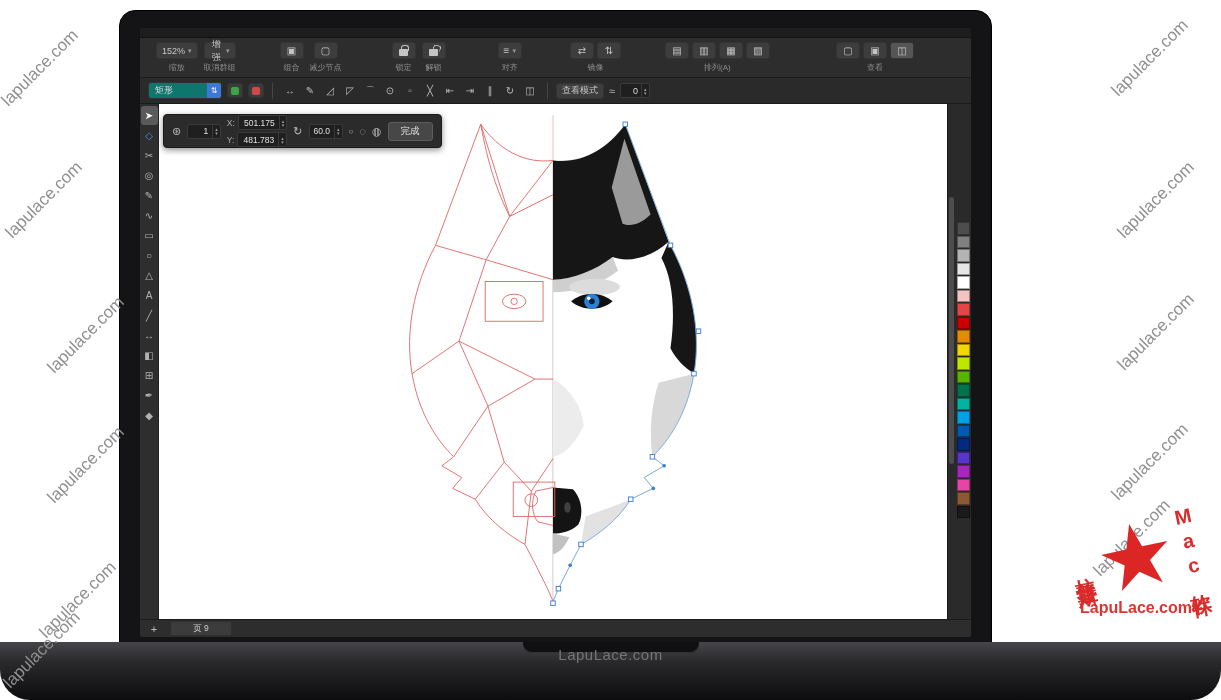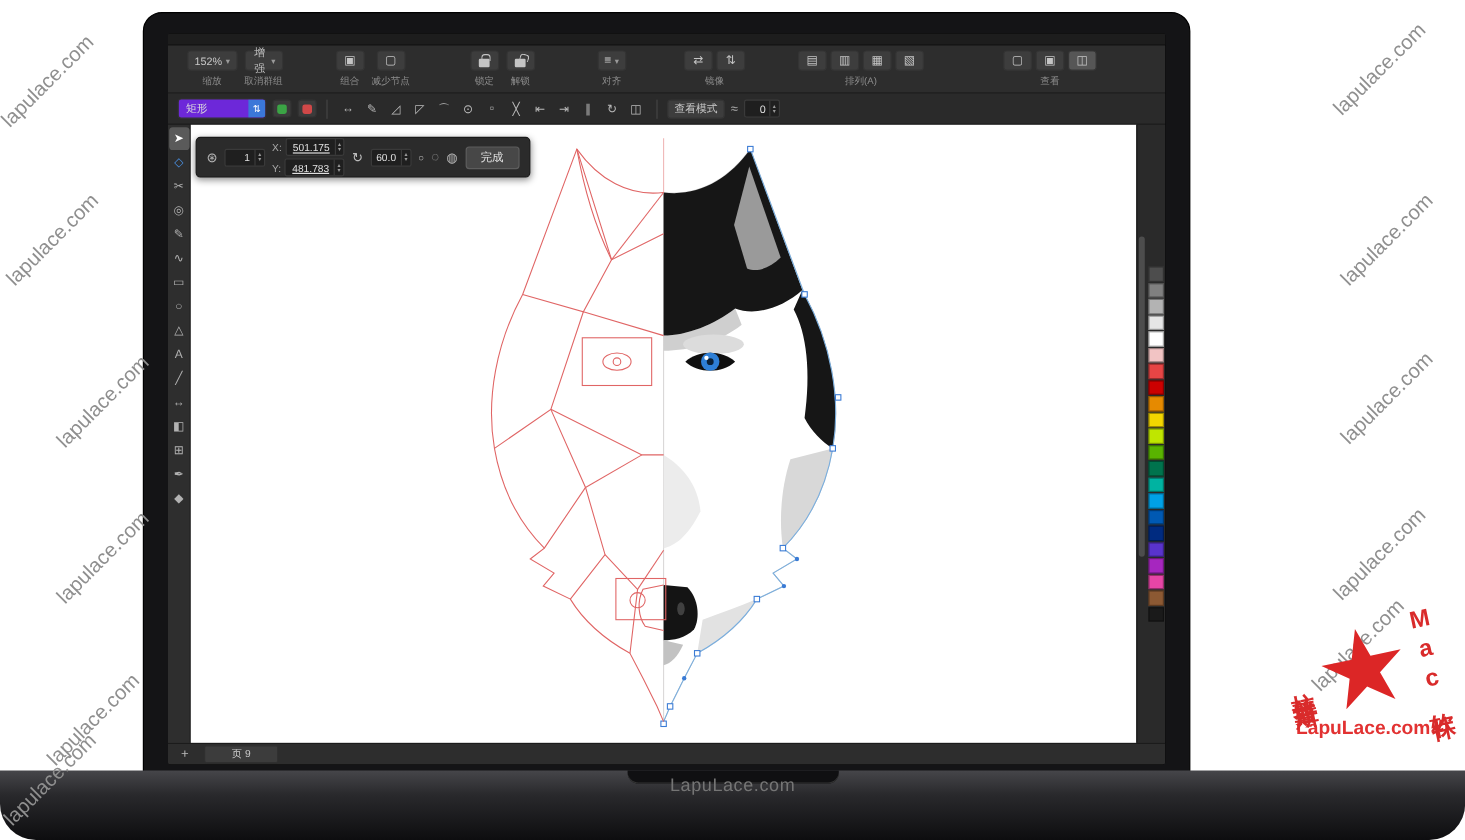--- a/index.html
+++ b/index.html
@@ -38,21 +38,21 @@
   .tlabel{font-size:8px;color:#8d8d8d;margin-top:3px;white-space:nowrap;}
   .gicon{font-size:10px;line-height:1;color:#c4c4c4;}
 
   .lock-body{width:9px;height:7px;background:#c4c4c4;border-radius:1px;position:relative;margin-top:4px;}
   .lock-body::before{content:"";position:absolute;left:1.5px;top:-4.5px;width:6px;height:5px;
       border:1.5px solid #c4c4c4;border-bottom:none;border-radius:3px 3px 0 0;}
   .lock-open::before{left:4px;transform:rotate(14deg);}
 
   .tb-props{height:26px;background:#2a2a2a;border-bottom:1px solid #1b1b1b;display:flex;
       align-items:center;gap:5px;padding:0 8px;}
-  .shape-select{height:17px;width:74px;background:#6d28d9;border:1px solid #323232;border-radius:3px;
+  .shape-select{height:17px;width:74px;background:#0f766e;border:1px solid #323232;border-radius:3px;
       display:flex;align-items:center;font-size:9px;color:#ddd;overflow:hidden;justify-content:flex-end;}
   .shape-select .txt{flex:1;padding-left:6px;}
   .sel-steppers{width:14px;height:100%;background:#3b78d8;color:#fff;font-size:8px;
       display:flex;align-items:center;justify-content:center;border-radius:0 2px 2px 0;}
   .mini-toggle{width:16px;height:15px;background:#3b3b3b;border:1px solid #323232;border-radius:3px;
       display:flex;align-items:center;justify-content:center;}
   .mini-toggle .dot{width:8px;height:8px;border-radius:2px;}
   .dot.green{background:#3ba445;} .dot.red{background:#d04848;}
   .vsep{width:1px;height:16px;background:#454545;margin:0 3px;}
   .prop-icons{display:flex;gap:2px;align-items:center;}
@@ -82,21 +82,21 @@
   .swatch{width:13px;height:12.5px;border:1px solid rgba(0,0,0,.35);}
 
   .floatbar{position:absolute;left:4px;top:10px;height:34px;background:#2b2b2b;border:1px solid #1a1a1a;
       border-radius:4px;box-shadow:0 2px 6px rgba(0,0,0,.45);display:flex;align-items:center;
       gap:6px;padding:0 8px;z-index:15;color:#ccc;}
   .fb-icon{font-size:11px;color:#bbb;}
   .fb-field{height:15px;background:#1f1f1f;border:1px solid #3a3a3a;border-radius:2px;display:flex;align-items:center;}
   .fb-field .val{padding:0 4px;font-size:8.5px;color:#e0e0e0;min-width:24px;text-align:right;}
   .xy{display:flex;flex-direction:column;gap:2px;}
   .xyrow{display:flex;align-items:center;gap:3px;font-size:8.5px;color:#aaa;}
-  .xyrow .fb-field .val{min-width:40px;text-decoration:underline;}
+  .xyrow .fb-field .val{min-width:40px;}
   .done-btn{height:19px;padding:0 12px;background:#474747;border:1px solid #5d5d5d;border-radius:3px;
       color:#e4e4e4;font-size:9.5px;display:flex;align-items:center;}
 
   .statusbar{height:18px;background:#2d2d2d;border-top:1px solid #1b1b1b;display:flex;align-items:center;
       padding:0 6px;gap:8px;}
   .plus-btn{width:16px;height:14px;display:flex;align-items:center;justify-content:center;
       color:#bbb;font-size:11px;background:transparent;border:none;}
   .page-tab{height:15px;min-width:62px;background:#3c3c3c;border:1px solid #2f2f2f;border-radius:2px;
       display:flex;align-items:center;justify-content:center;color:#ccc;font-size:8.5px;}
 

